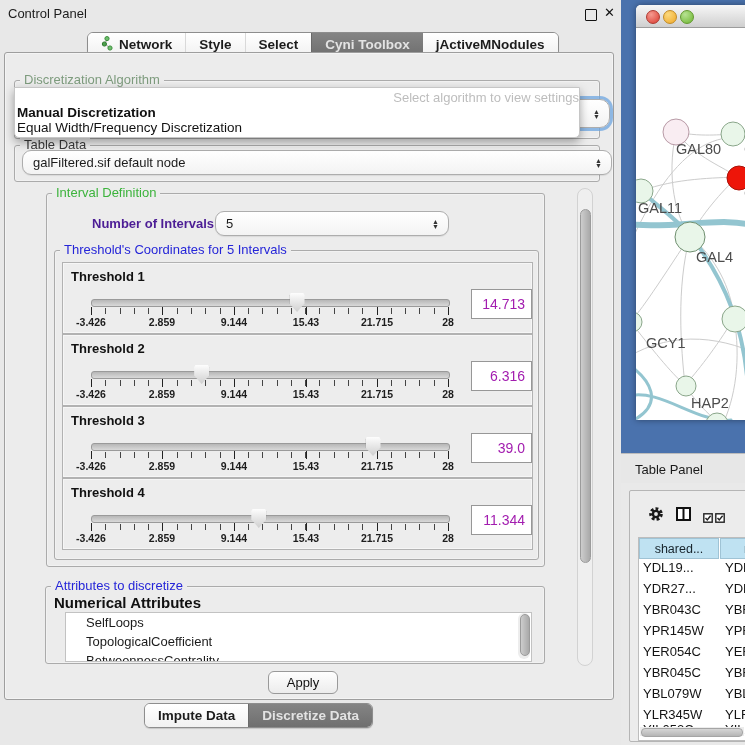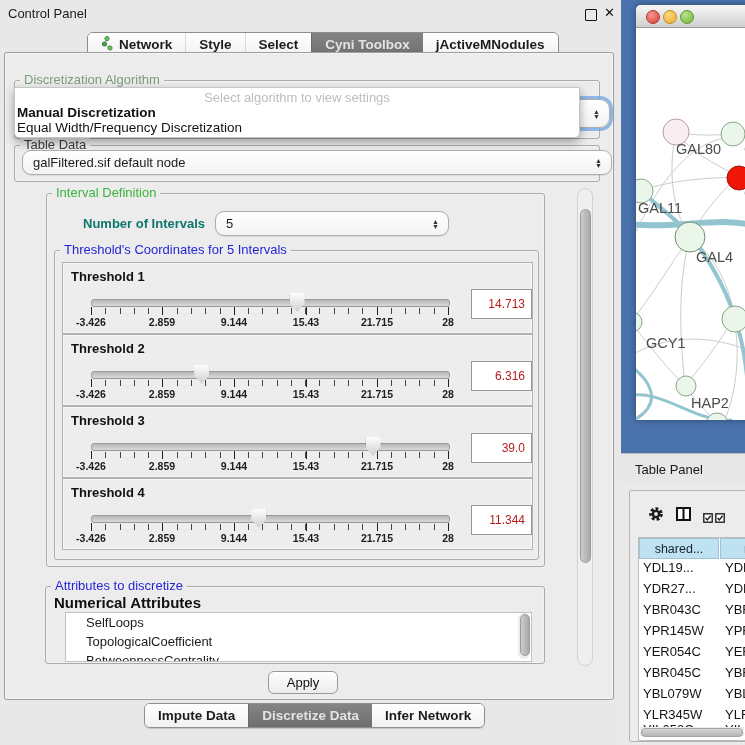--- a/index.html
+++ b/index.html
@@ -36,39 +36,39 @@
   .t-dark{color:#3a3a3a;}
   
   .combo{position:absolute;background:linear-gradient(#ffffff,#f3f3f3);border:1px solid #ad ad;
          border:1px solid #adadad;border-radius:9px;display:flex;align-items:center;
          font-size:13px;color:#1b1b1b;padding:0 10px;box-shadow:0 1px 1px rgba(0,0,0,.08);}
   .combo .stepper{position:absolute;right:9px;top:0;bottom:0;display:flex;flex-direction:column;
                   justify-content:center;line-height:5px;font-size:7px;color:#333;}
   
   #popup{left:14px;top:87px;width:564px;height:49px;background:#ffffff;border:1px solid #c6c6c6;
          border-radius:0 0 5px 5px;box-shadow:0 4px 10px rgba(0,0,0,.35);z-index:30;}
-  #popup-hint{left:0;top:2px;width:100%;text-align:center;font-size:13px;color:#bdbdbd;}
+  #popup-hint{left:0;top:2px;width:100%;text-align:right;font-size:13px;color:#bdbdbd;}
   .popup-item{position:absolute;left:2px;font-size:13.5px;color:#111;white-space:nowrap;}
   
   .thr-panel{position:absolute;left:62px;width:469px;height:70px;border:1px solid #b2b2b2;
              background:#ededed;box-shadow:inset 0 0 0 1px #f6f6f6;}
   .thr-label{position:absolute;left:8px;top:6px;font-size:13px;font-weight:bold;color:#111;}
   .track{position:absolute;left:28px;top:36px;width:357px;height:6px;border-radius:3px;
          background:linear-gradient(#b7b7b7,#d9d9d9);border:1px solid #9a9a9a;}
   .handle{position:absolute;top:30px;width:15px;height:19px;z-index:3;
           background:linear-gradient(#fdfdfd,#cfcfcf);
           clip-path:polygon(8% 0,92% 0,100% 12%,100% 55%,50% 100%,0 55%,0 12%);
           filter:drop-shadow(0 0 1px #7e7e7e);}
   .ticks{position:absolute;left:28px;top:45px;width:358px;height:6px;
          background:repeating-linear-gradient(90deg,#444 0 1px,transparent 1px 14.28px);}
   .majticks .mt{position:absolute;top:44px;width:1px;height:8px;background:#222;}
   .ticklabels span{position:absolute;top:53px;transform:translateX(-50%);
                    font-size:10.5px;font-weight:bold;color:#1d1d1d;}
   .valbox{position:absolute;left:408px;top:26px;width:53px;height:28px;background:#fff;
-          border:1px solid #979797;font-size:12px;color:#b91c1c;display:flex;
+          border:1px solid #979797;font-size:14px;color:#a21caf;display:flex;
           align-items:center;justify-content:flex-end;padding-right:6px;}
   
   .vscroll{position:absolute;background:#efefef;border:1px solid #d2d2d2;border-radius:8px;}
   .vthumb{position:absolute;left:2px;border-radius:7px;
           background:linear-gradient(90deg,#cdcdcd,#a9a9a9);border:1px solid #9b9b9b;}
   
   #attr-list{left:65px;top:612px;width:465px;height:48px;background:#fff;border:1px solid #c2c2c2;
              overflow:hidden;font-size:13px;color:#1b1b1b;}
   #attr-list div{padding:1px 0 1px 20px;line-height:17px;}
   
@@ -161,21 +161,21 @@
   <div class="group" style="left:14px;top:145px;width:584px;height:35px;"></div>
   <div class="group-title t-dark" style="left:20px;top:138px;">Table Data</div>
   <div class="combo" style="left:22px;top:150px;width:568px;height:23px;">
     <span>galFiltered.sif default node</span>
     <span class="stepper">▲<br>▼</span>
   </div>
 
   <div class="group" style="left:46px;top:193px;width:497px;height:372px;"></div>
   <div class="group-title t-green" style="left:52px;top:186px;">Interval Definition</div>
 
-  <div class="abs" style="left:83px;top:216px;font-size:13px;font-weight:bold;color:#0f766e;">Number of Intervals</div>
+  <div class="abs" style="left:92px;top:216px;font-size:13px;font-weight:bold;color:#4c1d95;">Number of Intervals</div>
   <div class="combo" style="left:215px;top:211px;width:212px;height:23px;">
     <span>5</span>
     <span class="stepper">▲<br>▼</span>
   </div>
 
   <div class="group" style="left:54px;top:250px;width:483px;height:308px;"></div>
   <div class="group-title t-blue" style="left:60px;top:243px;">Threshold's Coordinates for 5 Intervals</div>
 
   <div class="thr-panel" style="top:262px;">
     <div class="thr-label">Threshold 1</div>
@@ -290,23 +290,20 @@
   </div>
 
   <div class="push-btn" style="left:268px;top:671px;width:68px;height:21px;">Apply</div>
 
   <div id="bottom-tabs" class="abs tabstrip">
     <div class="tabseg">
       <span>Impute Data</span>
       </div>
     <div class="tabseg selected">
       <span>Discretize Data</span>
-      </div>
-    <div class="tabseg">
-      <span>Infer Network</span>
       </div>
   </div>
 </div>
 
 <div id="net-bg" class="abs"></div>
 
 <div id="net-window" class="abs">
   <div id="net-titlebar" class="abs">
     <div class="tl" id="tl-close"></div>
     <div class="tl" id="tl-min"></div>

